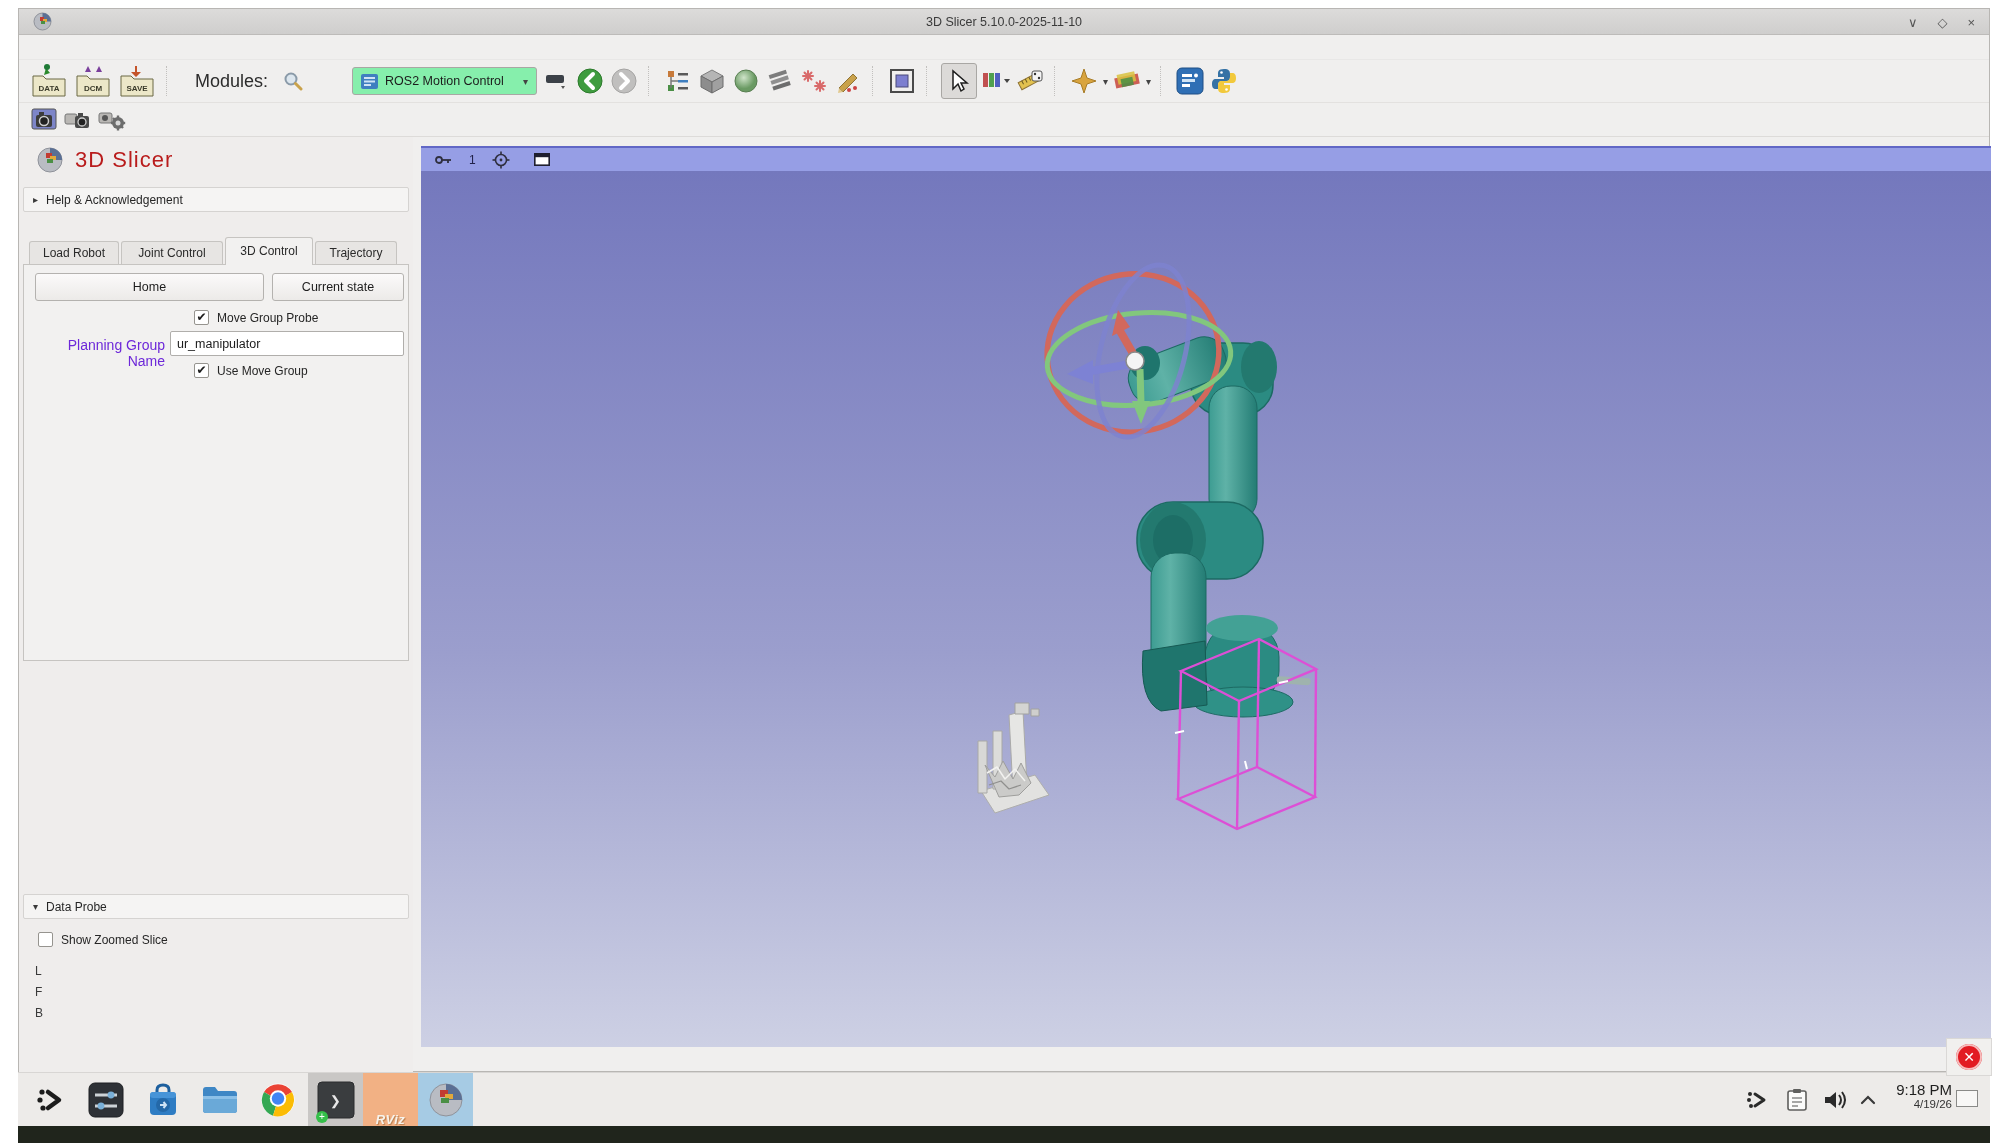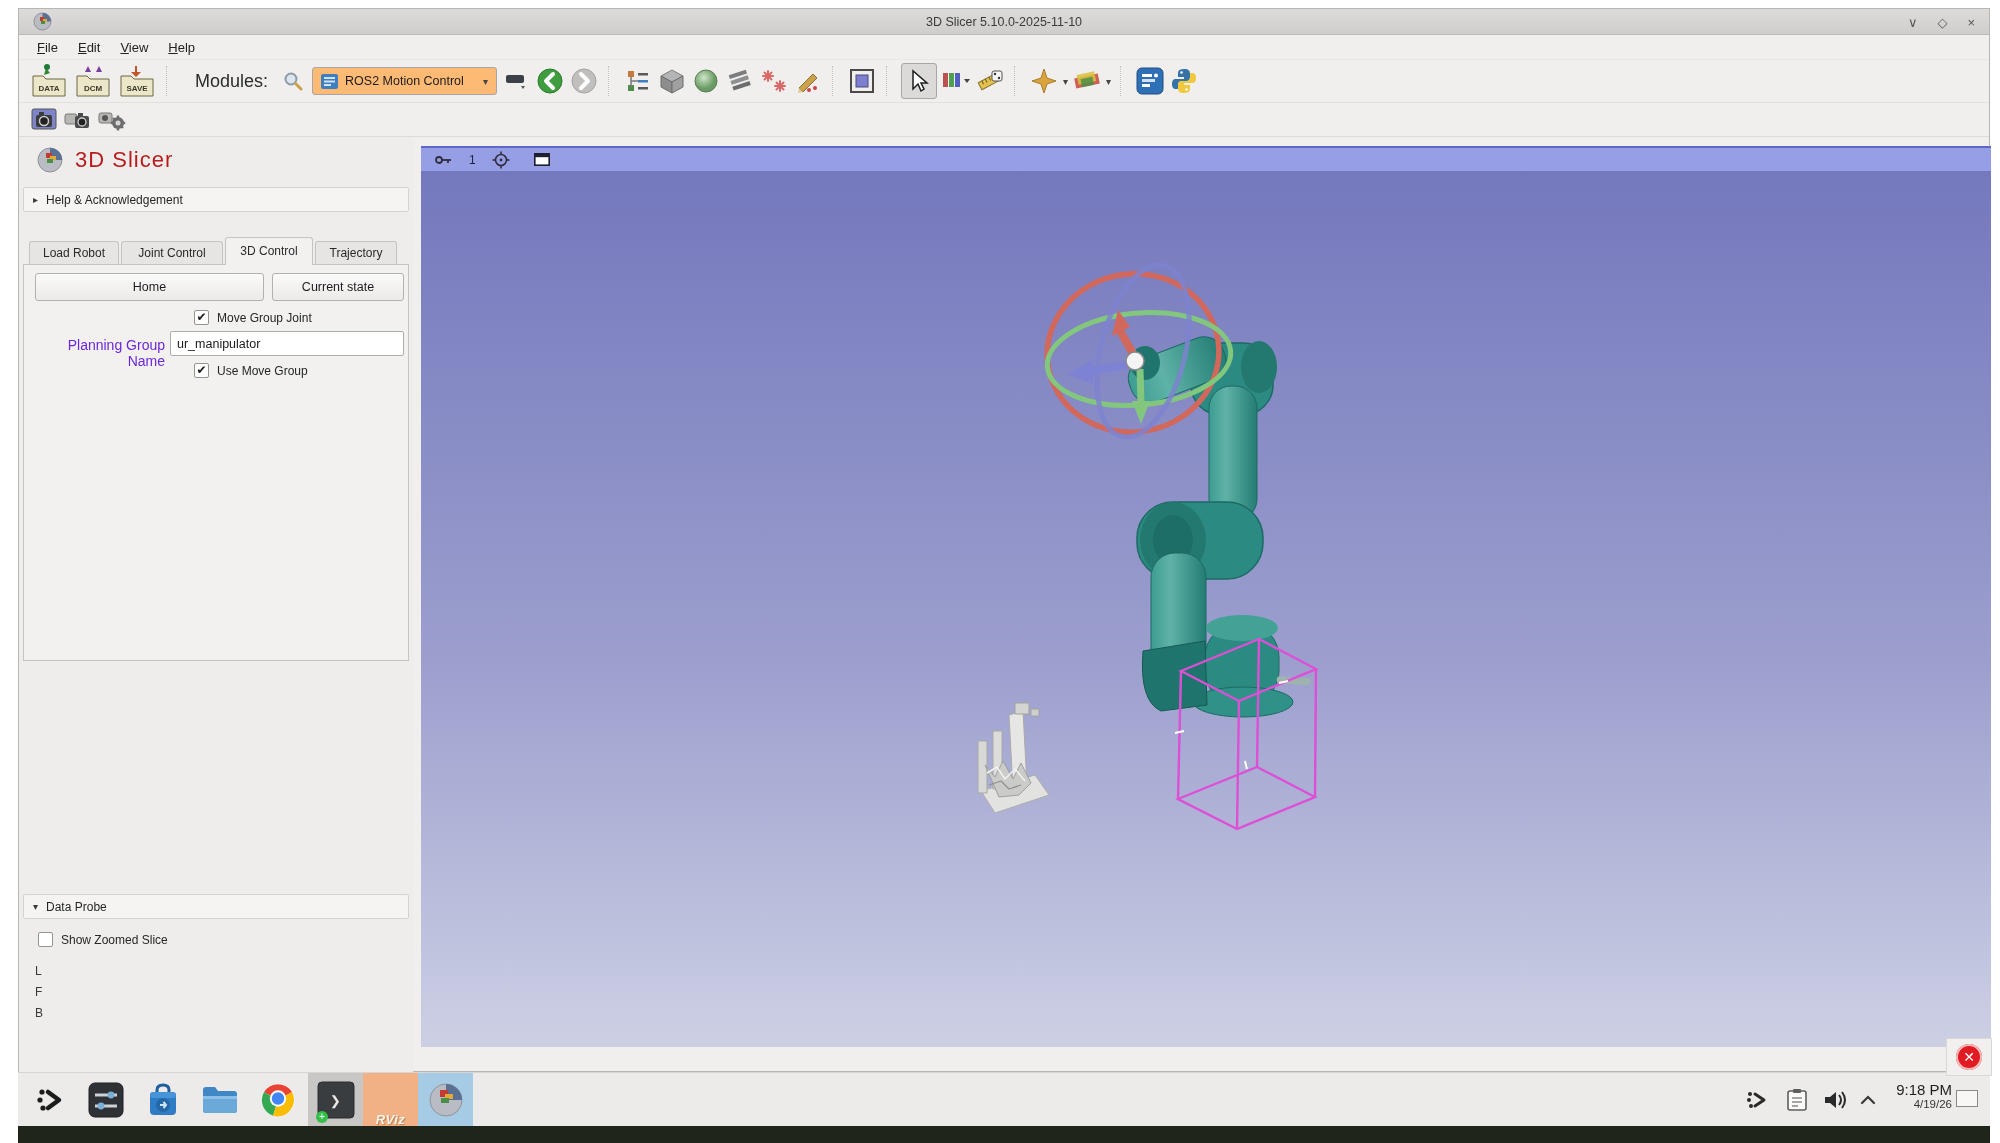--- a/index.html
+++ b/index.html
@@ -26,21 +26,21 @@
   
   .toolbar { position:absolute; left:0; width:100%; display:flex; align-items:center; gap:4px;
              background:#f0efee; padding-left:10px; }
   .toolbar.main { top:50px; height:44px; border-top:1px solid #e8e7e6; border-bottom:1px solid #e3e1df; }
   .toolbar.capture { top:94px; height:34px; border-bottom:1px solid #dddbd9; }
   .tb-btn { width:36px; height:36px; display:flex; align-items:center; justify-content:center; border-radius:3px; }
   .tb-btn.small { width:30px; height:30px; }
   .tb-sep { width:6px; height:30px; border-left:1px dotted #c2c0be; margin:0 5px; }
   .modules-label { font-size:18px; color:#2c2c2c; margin:0 6px 0 14px; }
   .module-select { display:flex; align-items:center; gap:7px; width:185px; height:28px;
-                   background:#fdba74; border:1px solid #a9a7a4; border-radius:3px; padding:0 8px; }
+                   background:#86efac; border:1px solid #a9a7a4; border-radius:3px; padding:0 8px;margin-left:40px; }
   .module-select .sel-text { font-size:12.5px; color:#1c1c1c; flex:1; white-space:nowrap; overflow:hidden; }
   .caret { font-size:10px; color:#444; }
   .cursor-btn { background:#dcdad8; border:1px solid #a9a7a4; }
   .folder-btn { position:relative; width:40px; height:38px; display:flex; align-items:flex-end; justify-content:center; }
 
   
   .left-panel { position:absolute; left:0; top:128px; width:394px; height:936px; background:#efedec; }
   .logo-row { position:absolute; left:18px; top:10px; display:flex; align-items:center; gap:12px; }
   .logo-title { font-size:22px; color:#b91c1c; letter-spacing:1px; }
   .collapse-bar { position:absolute; left:4px; width:386px; height:25px; background:#f5f4f3;
@@ -118,26 +118,20 @@
           </svg>
       </span>
       <div class="win-title">3D Slicer 5.10.0-2025-11-10</div>
       <div class="win-controls">
         <span class="win-btn">∨</span>
         <span class="win-btn">◇</span>
         <span class="win-btn">×</span>
       </div>
     </div>
 
-    <div class="menubar">
-      <span class="menu-item">File</span>
-      <span class="menu-item">Edit</span>
-      <span class="menu-item">View</span>
-      <span class="menu-item">Help</span>
-    </div>
 
     <div class="toolbar main">
       <div class="folder-btn">
         <svg width="38" height="36">
             <polygon points="16,4 20,9 14,11" fill="#2c8a2c"></polygon>
             <circle cx="17" cy="3" r="3" fill="#1f7a36"></circle>
             <path d="M3 12 L13 12 L16 15 L35 15 L35 32 L3 32 Z" fill="#ece7c8" stroke="#6b6845"></path>
             <text x="19" y="27" font-size="8" font-weight="bold" text-anchor="middle" fill="#3a3a2a">DATA</text>
           </svg>
       </div>
@@ -379,21 +373,21 @@
         <div class="tab" style="width:90px;">Load Robot</div>
         <div class="tab" style="width:102px;">Joint Control</div>
         <div class="tab active" style="width:88px;">3D Control</div>
         <div class="tab" style="width:82px;">Trajectory</div>
       </div>
       <div class="group-box">
         <div class="btn" style="left:11px; top:8px; width:229px;">Home</div>
         <div class="btn" style="left:248px; top:8px; width:132px;">Current state</div>
         <div class="checkbox-row" style="left:170px; top:45px;">
           <span class="checkbox">✔</span>
-          <span class="cb-label">Move Group Joint</span>
+          <span class="cb-label">Move Group Probe</span>
         </div>
         <span class="field-label" style="left:6px; top:72px; width:135px;">Planning Group Name</span>
         <input class="text-input" style="left: 146px; top: 66px; width: 234px;" value="ur_manipulator">
         <div class="checkbox-row" style="left:170px; top:98px;">
           <span class="checkbox">✔</span>
           <span class="cb-label">Use Move Group</span>
         </div>
       </div>
       <div class="collapse-bar" style="top:757px;">
         <span class="tri">▾</span>

